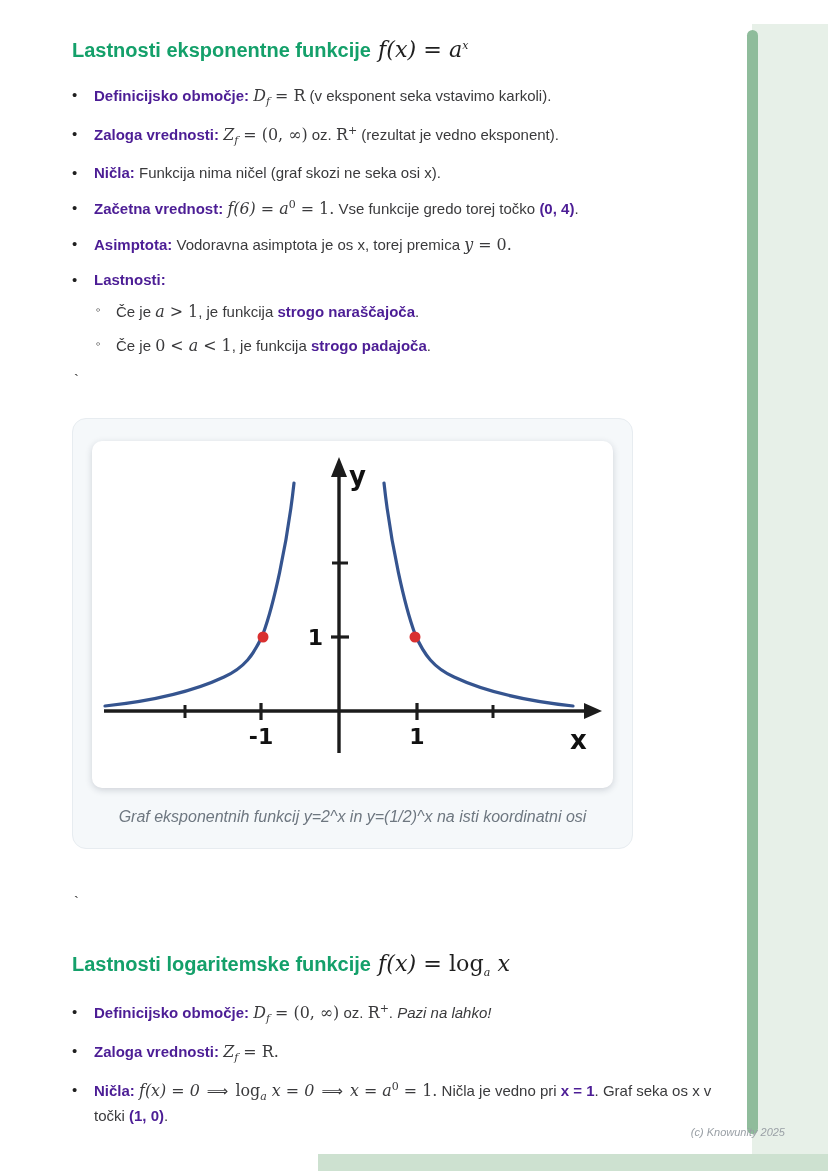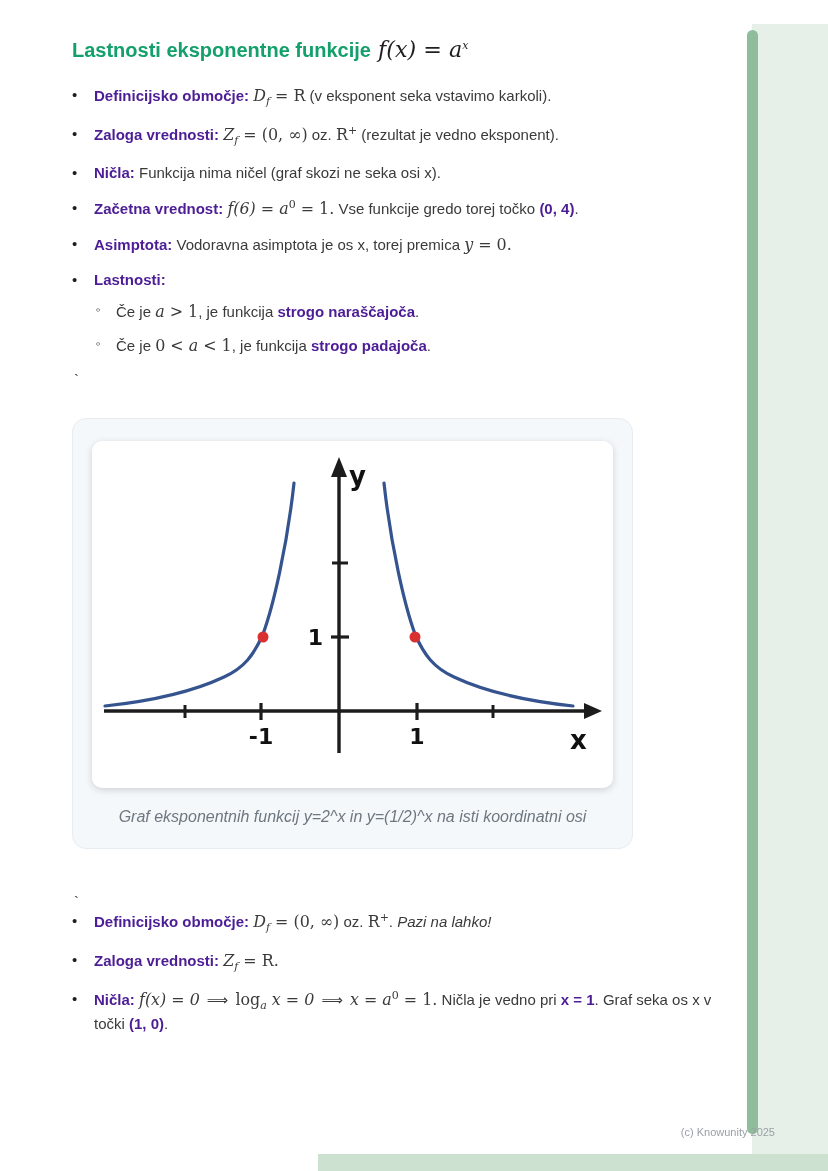--- a/index.html
+++ b/index.html
@@ -45,21 +45,21 @@
   }
   .plot {
     width:521px; height:347px; background:#ffffff; border-radius:10px;
     box-shadow:0 2px 7px rgba(30,40,60,0.18);
   }
   .caption {
     margin-top:20px; text-align:center; font-style:italic;
     font-size:16px; color:#6e7780;
   }
 
-  .copyright { position:absolute; right:53px; top:1126px; font-size:11px; color:#9aa0a6; z-index:5; }
+  .copyright { position:absolute; right:43px; top:1126px; font-size:11px; color:#9aa0a6; z-index:5;font-style:italic; }
 
   figure { margin:0; }
 </style>
 </head>
 <body>
 
 <div class="page">
 
   <div class="strip-right"></div>
   <div class="green-bar"></div>
@@ -138,20 +138,21 @@
           <text x="169" y="303" text-anchor="middle" font-family="DejaVu Sans, sans-serif" font-size="22" font-weight="600" fill="#111">-1</text>
           <text x="325" y="303" text-anchor="middle" font-family="DejaVu Sans, sans-serif" font-size="22" font-weight="600" fill="#111">1</text>
           <text x="231" y="204" text-anchor="end" font-family="DejaVu Sans, sans-serif" font-size="22" font-weight="600" fill="#111">1</text>
         </svg>
       </div>
       <figcaption class="caption">Graf eksponentnih funkcij y=2^x in y=(1/2)^x na isti koordinatni osi</figcaption>
     </figure>
 
     <div class="tick-line second">`</div>
 
+    <h2><span class="hl">Lastnosti logaritemske funkcije</span><span class="head-math"><span class="mi"> f(x) = </span><span class="mr">log</span><sub class="mi">a</sub><span class="mi"> x</span></span></h2>
 
     <div class="li">
       <span class="marker">•</span>
       <div class="li-body"><b class="lbl">Definicijsko območje: </b><span class="mi">D</span><sub class="mi">f</sub><span class="mr"> = (0, ∞)</span><span> oz. </span><span class="mr">R</span><sup class="mr">+</sup><span>. </span><i>Pazi na lahko!</i></div>
     </div>
 
     <div class="li">
       <span class="marker">•</span>
       <div class="li-body"><b class="lbl">Zaloga vrednosti: </b><span class="mi">Z</span><sub class="mi">f</sub><span class="mr"> = R.</span></div>
     </div>

